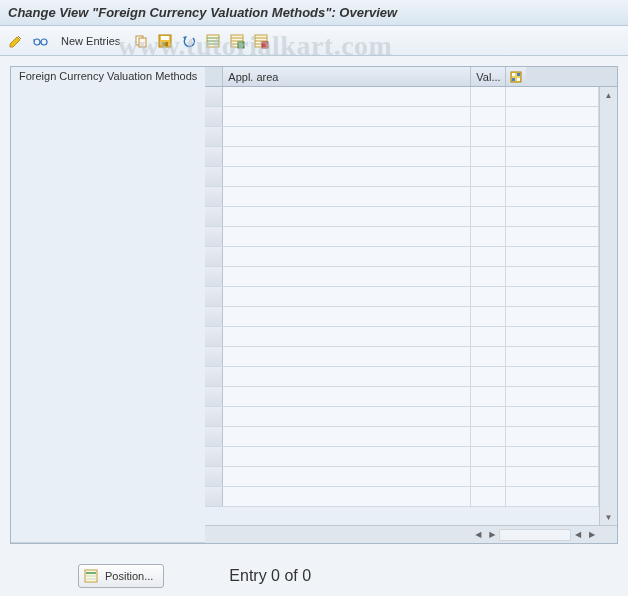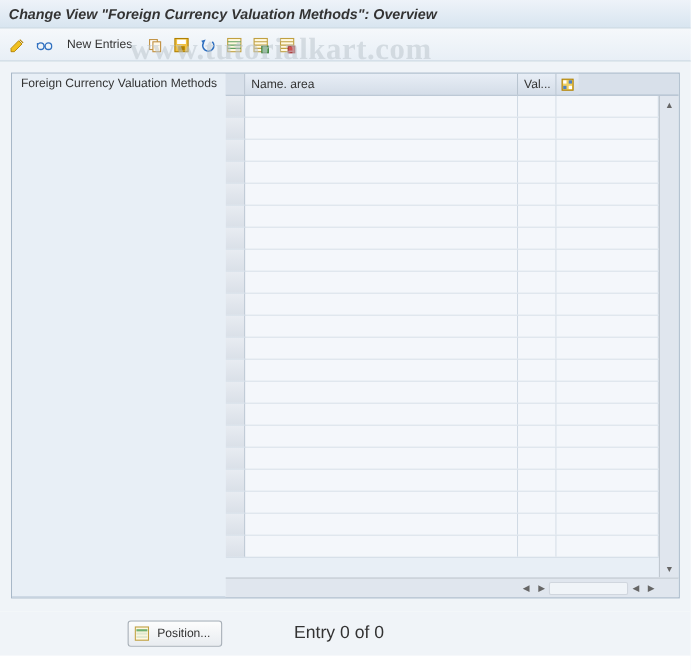--- a/index.html
+++ b/index.html
@@ -188,21 +188,21 @@
   }
   .position-btn {
     display: flex;
     align-items: center;
     gap: 6px;
     background: linear-gradient(to bottom, #fdfdfd 0%, #e8ecf0 100%);
     border: 1px solid #a8b0b8;
     border-radius: 3px;
     padding: 3px 10px 3px 4px;
     cursor: pointer;
-    margin-left: 108px;
+    margin-left: 70px;
     font-size: 11px;
     color: #333;
   }
   .position-icon {
     width: 16px;
     height: 16px;
     display: flex;
     align-items: center;
     justify-content: center;
   }
@@ -290,21 +290,21 @@
   </span>
 </div>
 
 <div class="content-area">
   <div class="table-frame">
     <div class="table-title">Foreign Currency Valuation Methods</div>
     <div class="grid-wrap">
       <div class="grid-main">
         <div class="grid-header">
           <div class="gh-sel"></div>
-          <div class="gh-cell gh-appl">Name. area</div>
+          <div class="gh-cell gh-appl">Appl. area</div>
           <div class="gh-cell gh-val">Val...</div>
           <div class="gh-cfg">
             <svg width="14" height="14" viewBox="0 0 14 14">
                 <rect x="2" y="2" width="10" height="10" fill="#f0d060" stroke="#b08000"></rect>
                 <rect x="3" y="3" width="3" height="3" fill="#fff"></rect>
                 <rect x="8" y="3" width="3" height="3" fill="#5080c0"></rect>
                 <rect x="3" y="8" width="3" height="3" fill="#5080c0"></rect>
                 <rect x="8" y="8" width="3" height="3" fill="#fff"></rect>
               </svg>
           </div>

